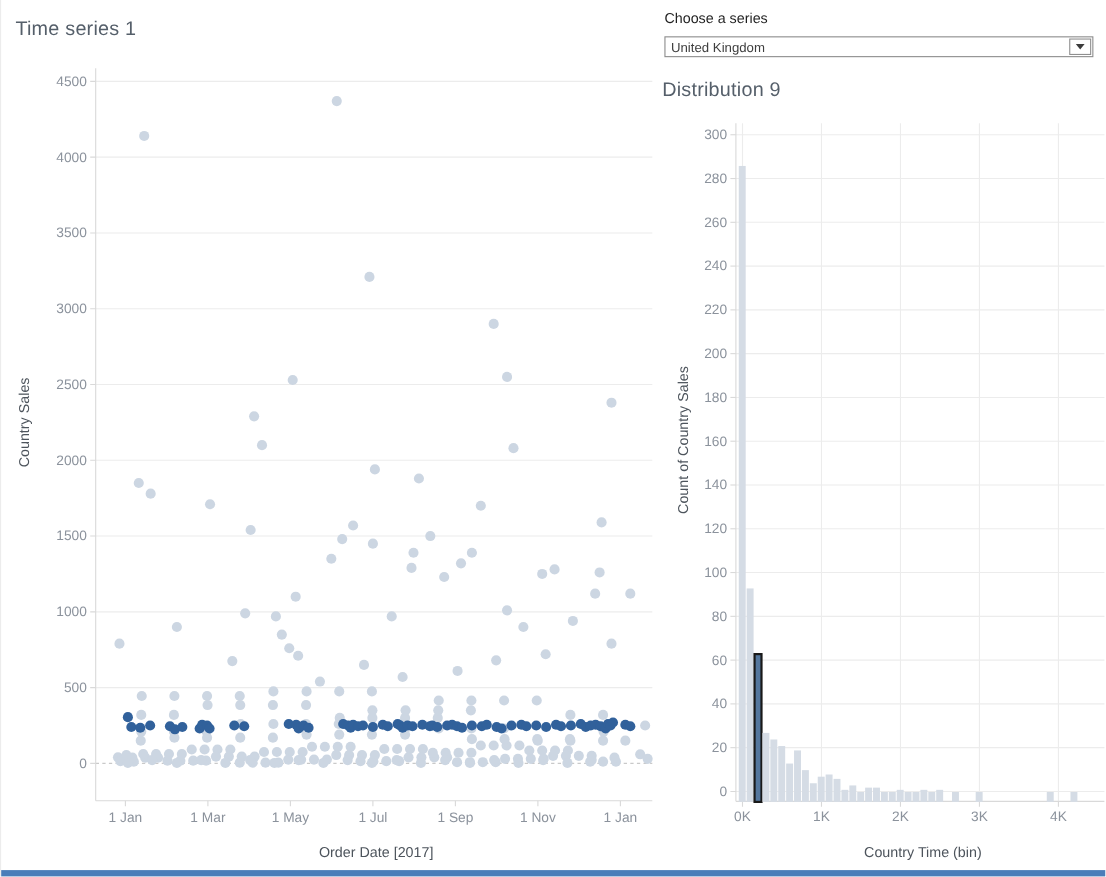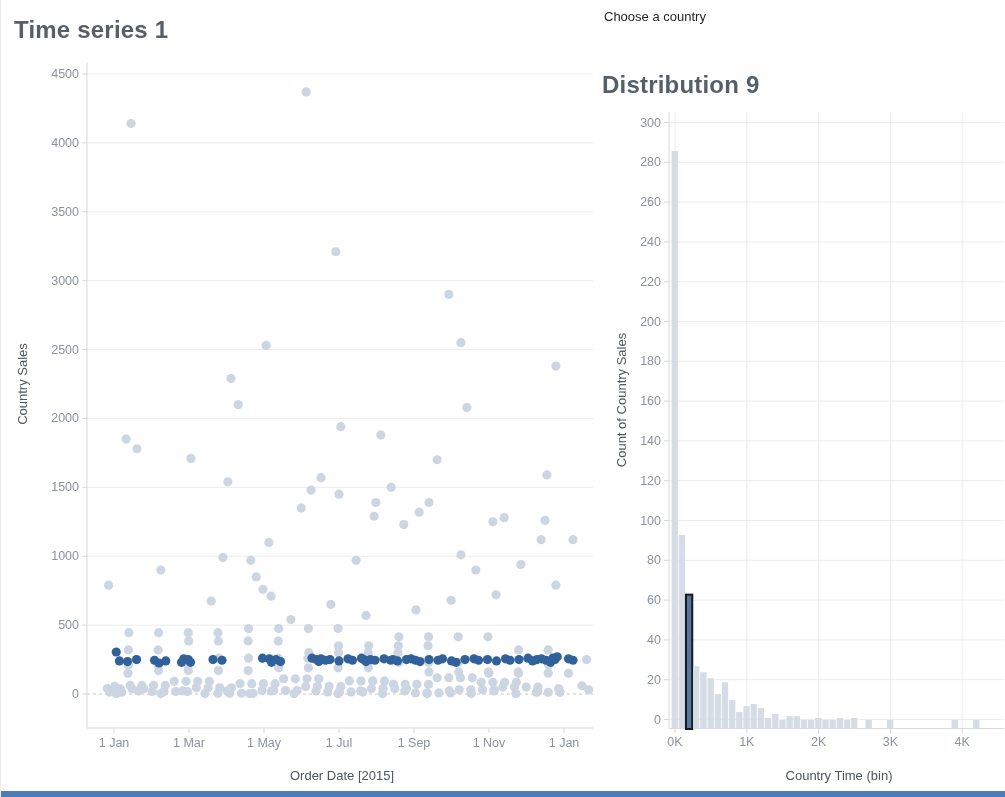--- a/index.html
+++ b/index.html
@@ -2,21 +2,21 @@
 <html><head>
 <meta charset="utf-8">
 <style>
   html,body{margin:0;padding:0;background:#fff;}
   #app{
     position:relative;width:1005px;height:797px;background:#ffffff;
     font-family:"Liberation Sans", sans-serif;overflow:hidden;
     border-left:1px solid #ececec;box-sizing:border-box;
   }
   .chart-title{
-    position:absolute;font-size:24px;font-weight:700;color:#555f6a;
+    position:absolute;font-size:18px;font-weight:400;color:#555f6a;
     letter-spacing:0.2px;white-space:nowrap;
   }
   #title-left{left:13px;top:16px;}
   #title-right{left:601px;top:71px;}
   .axis-title{
     position:absolute;font-size:13px;color:#4d545c;white-space:nowrap;
   }
   .axis-title.vert{transform:translate(-50%,-50%) rotate(-90deg);}
   .axis-title.horz{transform:translate(-50%,-50%);}
   #ytitle-left{left:21px;top:384px;}
@@ -469,26 +469,32 @@
       <rect x="842.9200000000001" y="720.01" width="6.3" height="8.99" fill="#d5dce5"></rect>
       <rect x="850.1" y="718.02" width="6.3" height="10.98" fill="#d5dce5"></rect>
       <rect x="864.46" y="720.01" width="6.3" height="8.99" fill="#d5dce5"></rect>
       <rect x="886" y="720.01" width="6.3" height="8.99" fill="#d5dce5"></rect>
       <rect x="950.62" y="720.01" width="6.3" height="8.99" fill="#d5dce5"></rect>
       <rect x="972.1600000000001" y="720.01" width="6.3" height="8.99" fill="#d5dce5"></rect>
     </svg>
 
   <div id="title-left" class="chart-title">Time series 1</div>
 
-  <div id="filter-label">Choose a country</div>
-
+  <div id="filter-label">Choose a series</div>
+
+  <div id="dropdown">
+    <span class="dd-value">United Kingdom</span>
+    <span id="dd-button">
+      <span class="tri"></span>
+    </span>
+  </div>
 
   <div id="title-right" class="chart-title">Distribution 9</div>
 
   <div id="ytitle-left" class="axis-title vert">Country Sales</div>
-  <div id="xtitle-left" class="axis-title horz">Order Date [2015]</div>
+  <div id="xtitle-left" class="axis-title horz">Order Date [2017]</div>
 
   <div id="ytitle-right" class="axis-title vert">Count of Country Sales</div>
   <div id="xtitle-right" class="axis-title horz">Country Time (bin)</div>
 
   <div id="bottom-strip" style="background: rgb(74, 125, 185);"></div>
 
 </div>
 
 </body></html>

